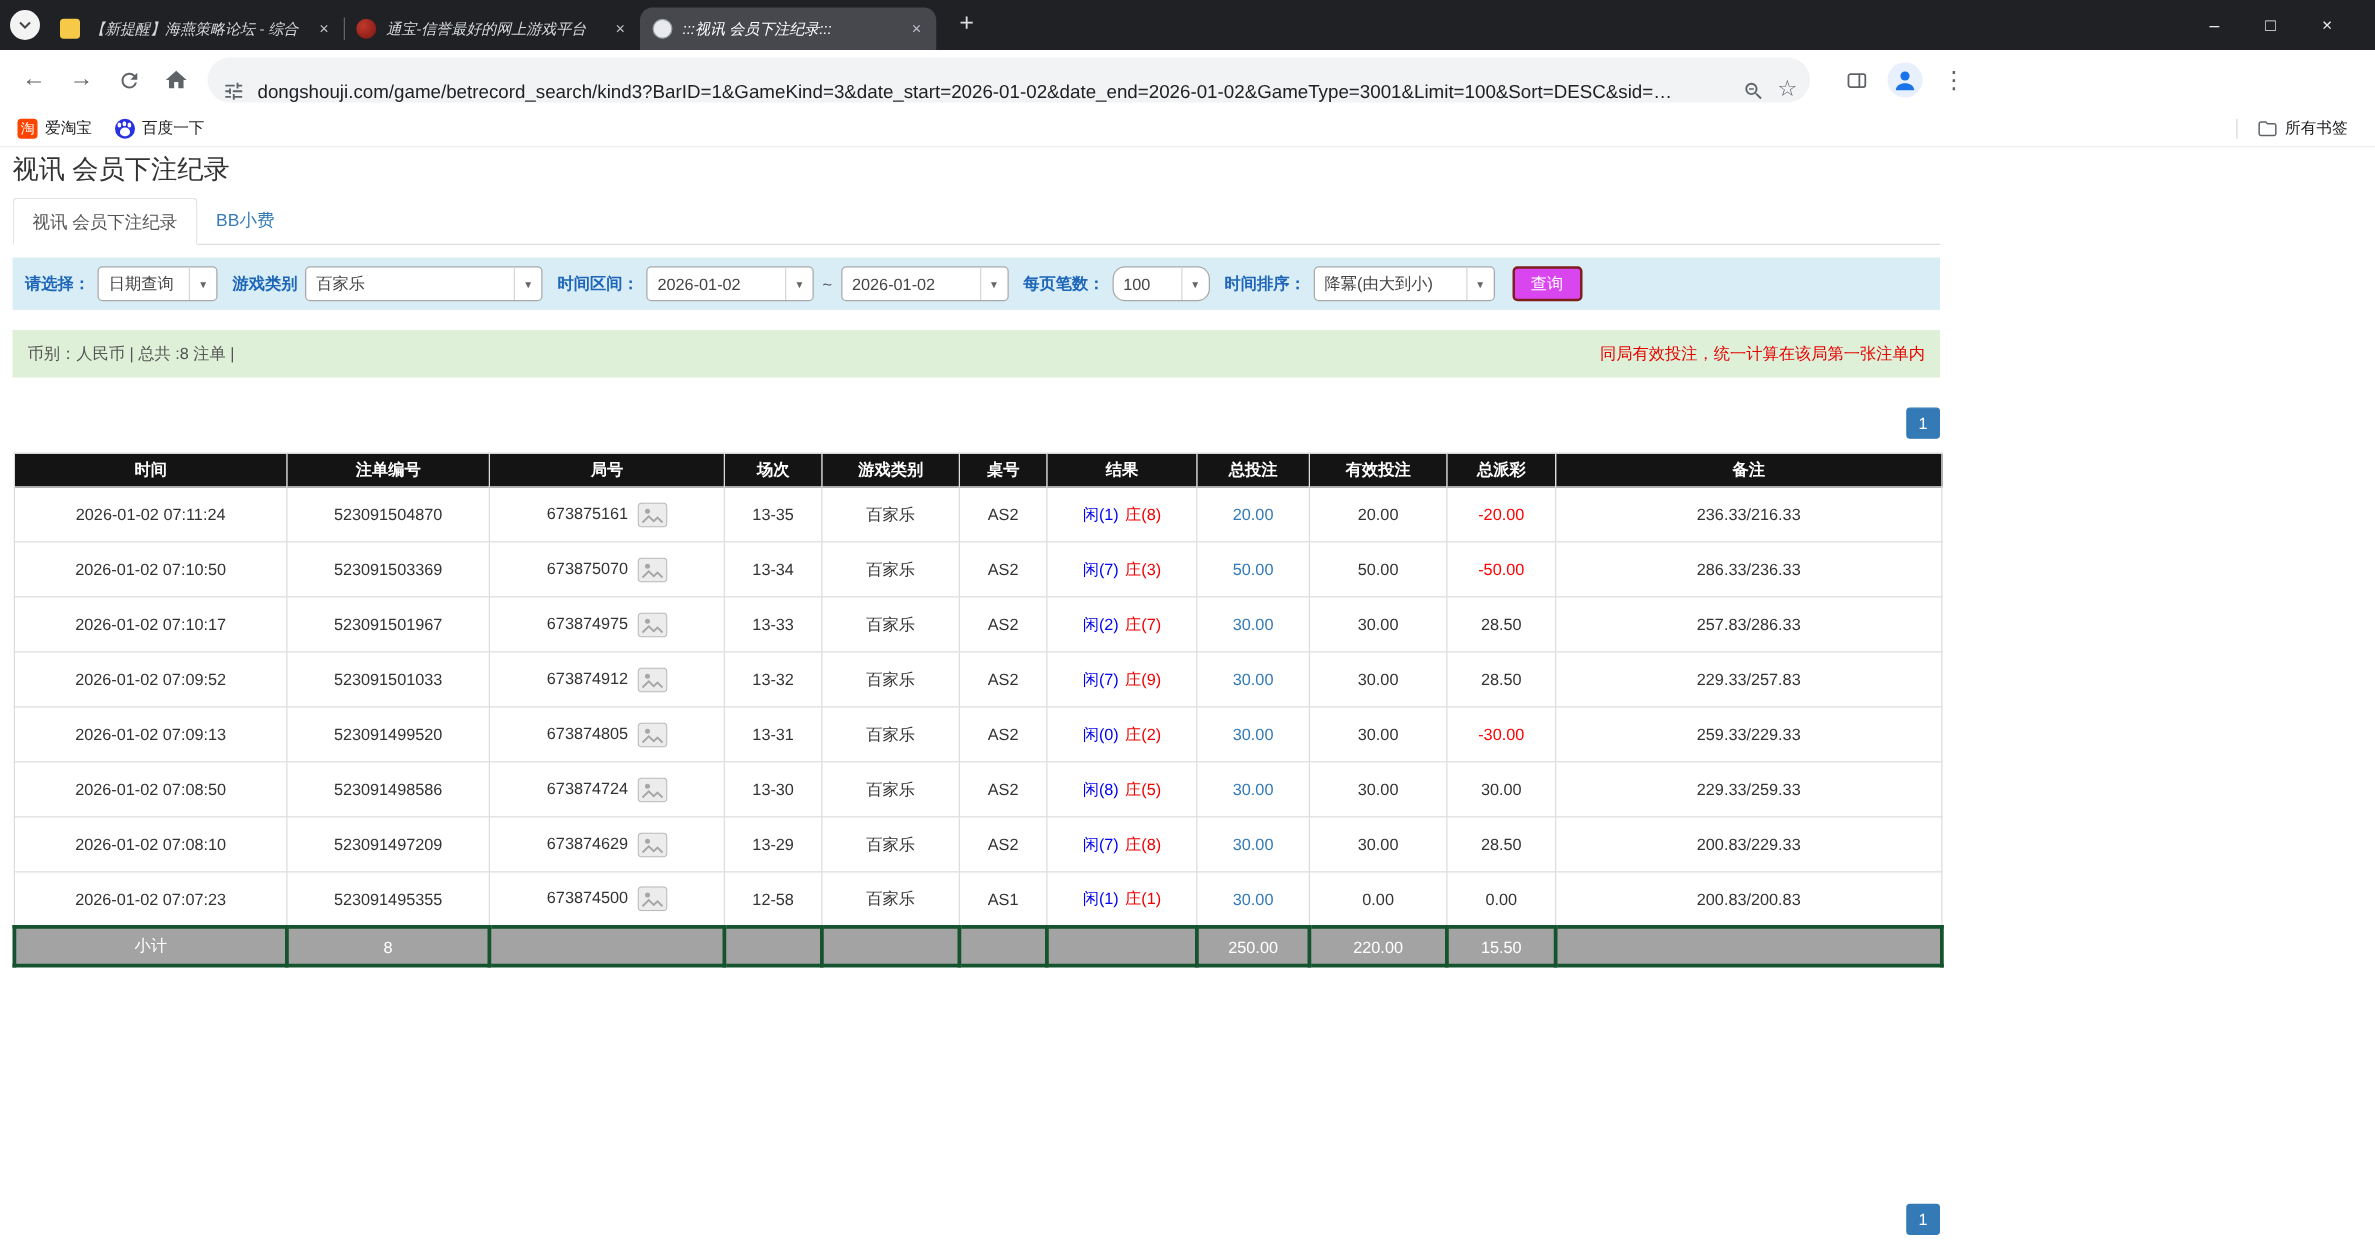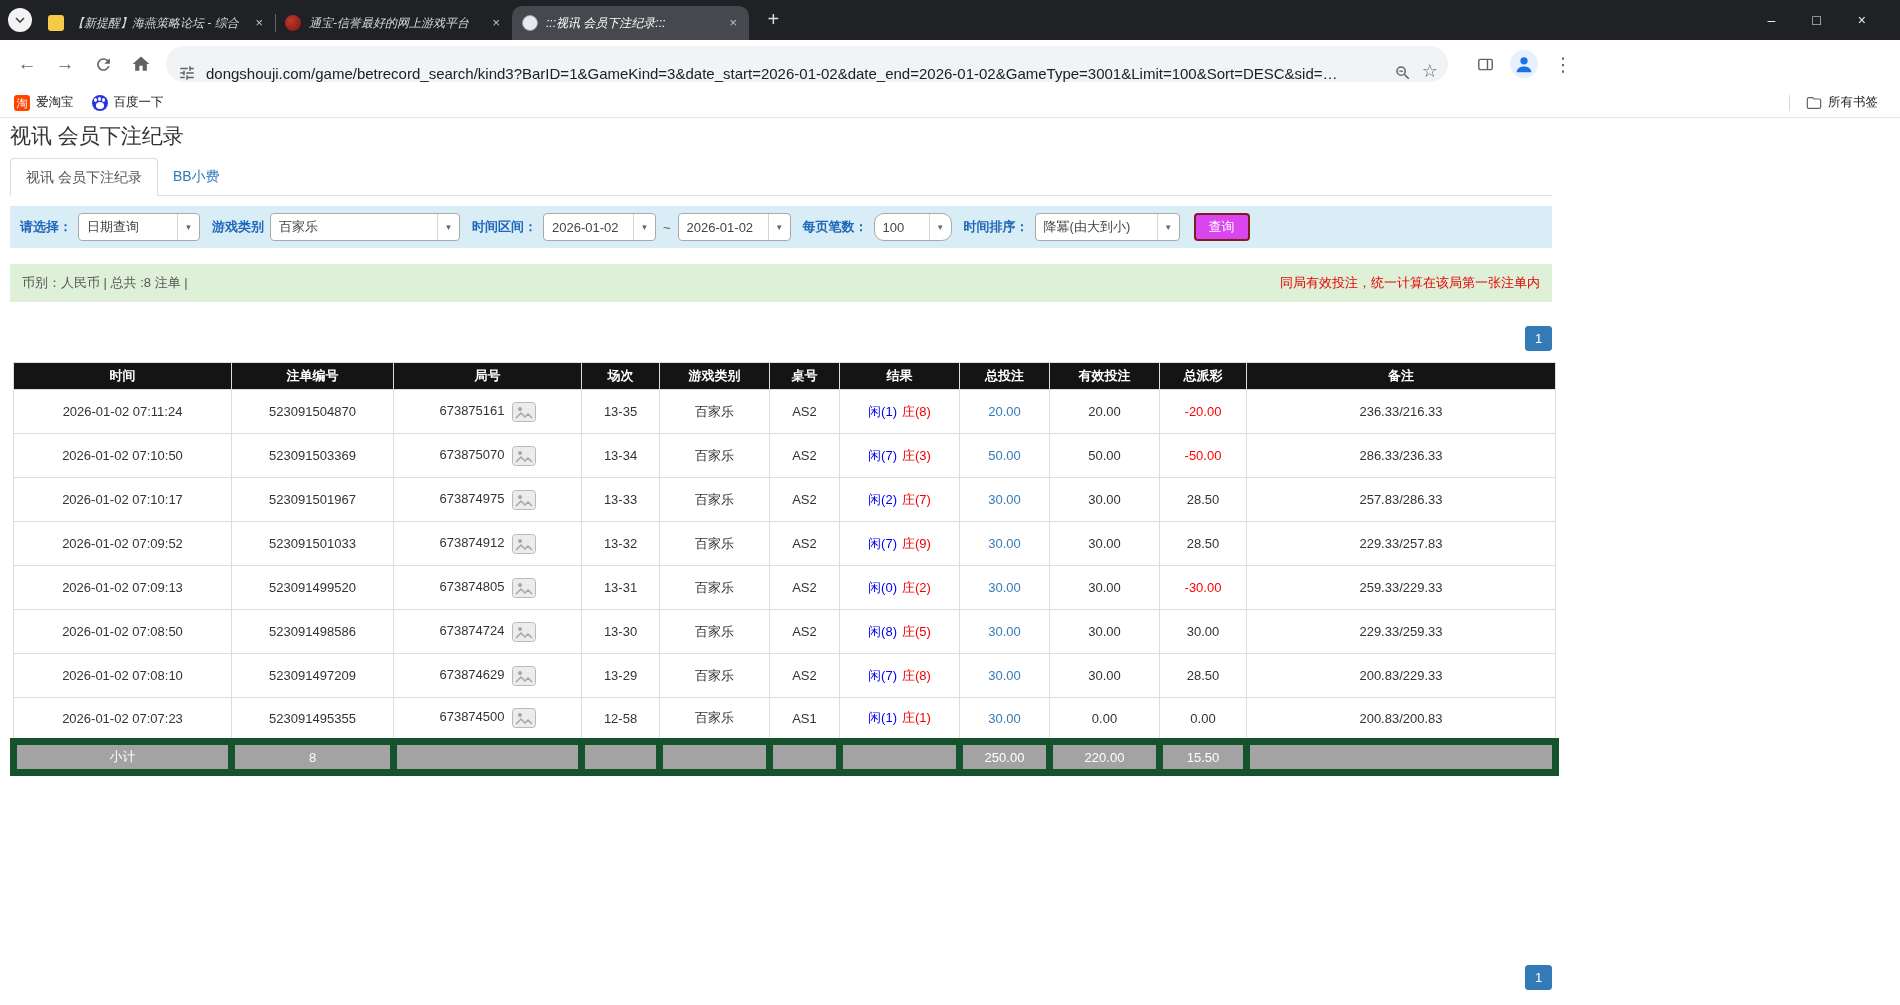--- a/index.html
+++ b/index.html
@@ -78,21 +78,21 @@
   .filter-bar { margin-top:10px; background:#d9edf7; padding:7px 10px; display:flex;
     align-items:center; font-size:13px; }
   .flabel { color:#1e66b8; font-weight:bold; margin:0 6px 0 12px; white-space:nowrap; }
   .flabel.first { margin-left:0; }
   .sel { background:#fff; border:1px solid #a9a9a9; border-radius:4px; height:28px; display:flex;
     align-items:center; cursor:pointer; }
   .sel .val { padding:0 8px; color:#444; flex:1; white-space:nowrap; overflow:hidden; }
   .sel .arr { width:22px; height:100%; display:flex; align-items:center; justify-content:center;
     border-left:1px solid #d7d7d7; color:#666; }
   .sel .arr::after { content:"▼"; font-size:8px; }
-  .w-query{width:122px;} .w-game{width:190px;} .w-date{width:113px;} .w-size{width:78px;border-radius:10px;} .w-sort{width:145px;}
+  .w-query{width:96px;} .w-game{width:190px;} .w-date{width:134px;} .w-size{width:78px;border-radius:10px;} .w-sort{width:145px;}
   .tilde { margin:0 7px; color:#555; }
   .btn-search { margin-left:14px; background:#d946ef; border:2px solid #7f1d1d; color:#fff;
     font-size:13px; height:28px; padding:0 13px; border-radius:4px; cursor:pointer; }
 
   .summary-bar { margin-top:16px; background:#dff0d8; padding:10px 12px; display:flex;
     justify-content:space-between; align-items:center; font-size:13px; color:#555; }
   .summary-right { color:#e60000; }
 
   .pagerow { display:flex; justify-content:flex-end; margin-top:24px; }
   .pagerow.bottom { margin-top:189px; }
@@ -103,21 +103,21 @@
   table.records { width:1542px; border-collapse:collapse; margin-top:11px; table-layout:fixed; }
   .records th { background:#141414; color:#fff; font-size:13px; font-weight:bold; height:27px;
     border:1px solid #ddd; padding:0 4px; }
   .records td { border:1px solid #ddd; font-size:13px; color:#333; text-align:center; height:44px;
     padding:0 4px; }
   .rp { color:#0000ee; }
   .rb { color:#ee0000; margin-left:5px; }
   td.tb { color:#337ab7; cursor:pointer; }
   td.po.neg { color:#ff0000; }
   .vicon { display:inline-block; vertical-align:middle; margin-left:7px; cursor:pointer; line-height:0; }
-  .records tfoot td { background:#a3a3a3; color:#fff; height:31px; border:7px solid #14532d; }
+  .records tfoot td { background:#a3a3a3; color:#fff; height:31px; border:3px solid #14532d; }
 </style>
 </head>
 <body>
 
 <div class="tabstrip">
   <div class="tab-search">
     <svg width="10" height="10" viewBox="0 0 10 10">
         <path d="M1 3l4 4 4-4" stroke="#444" stroke-width="1.6" fill="none"></path>
       </svg>
   </div>

